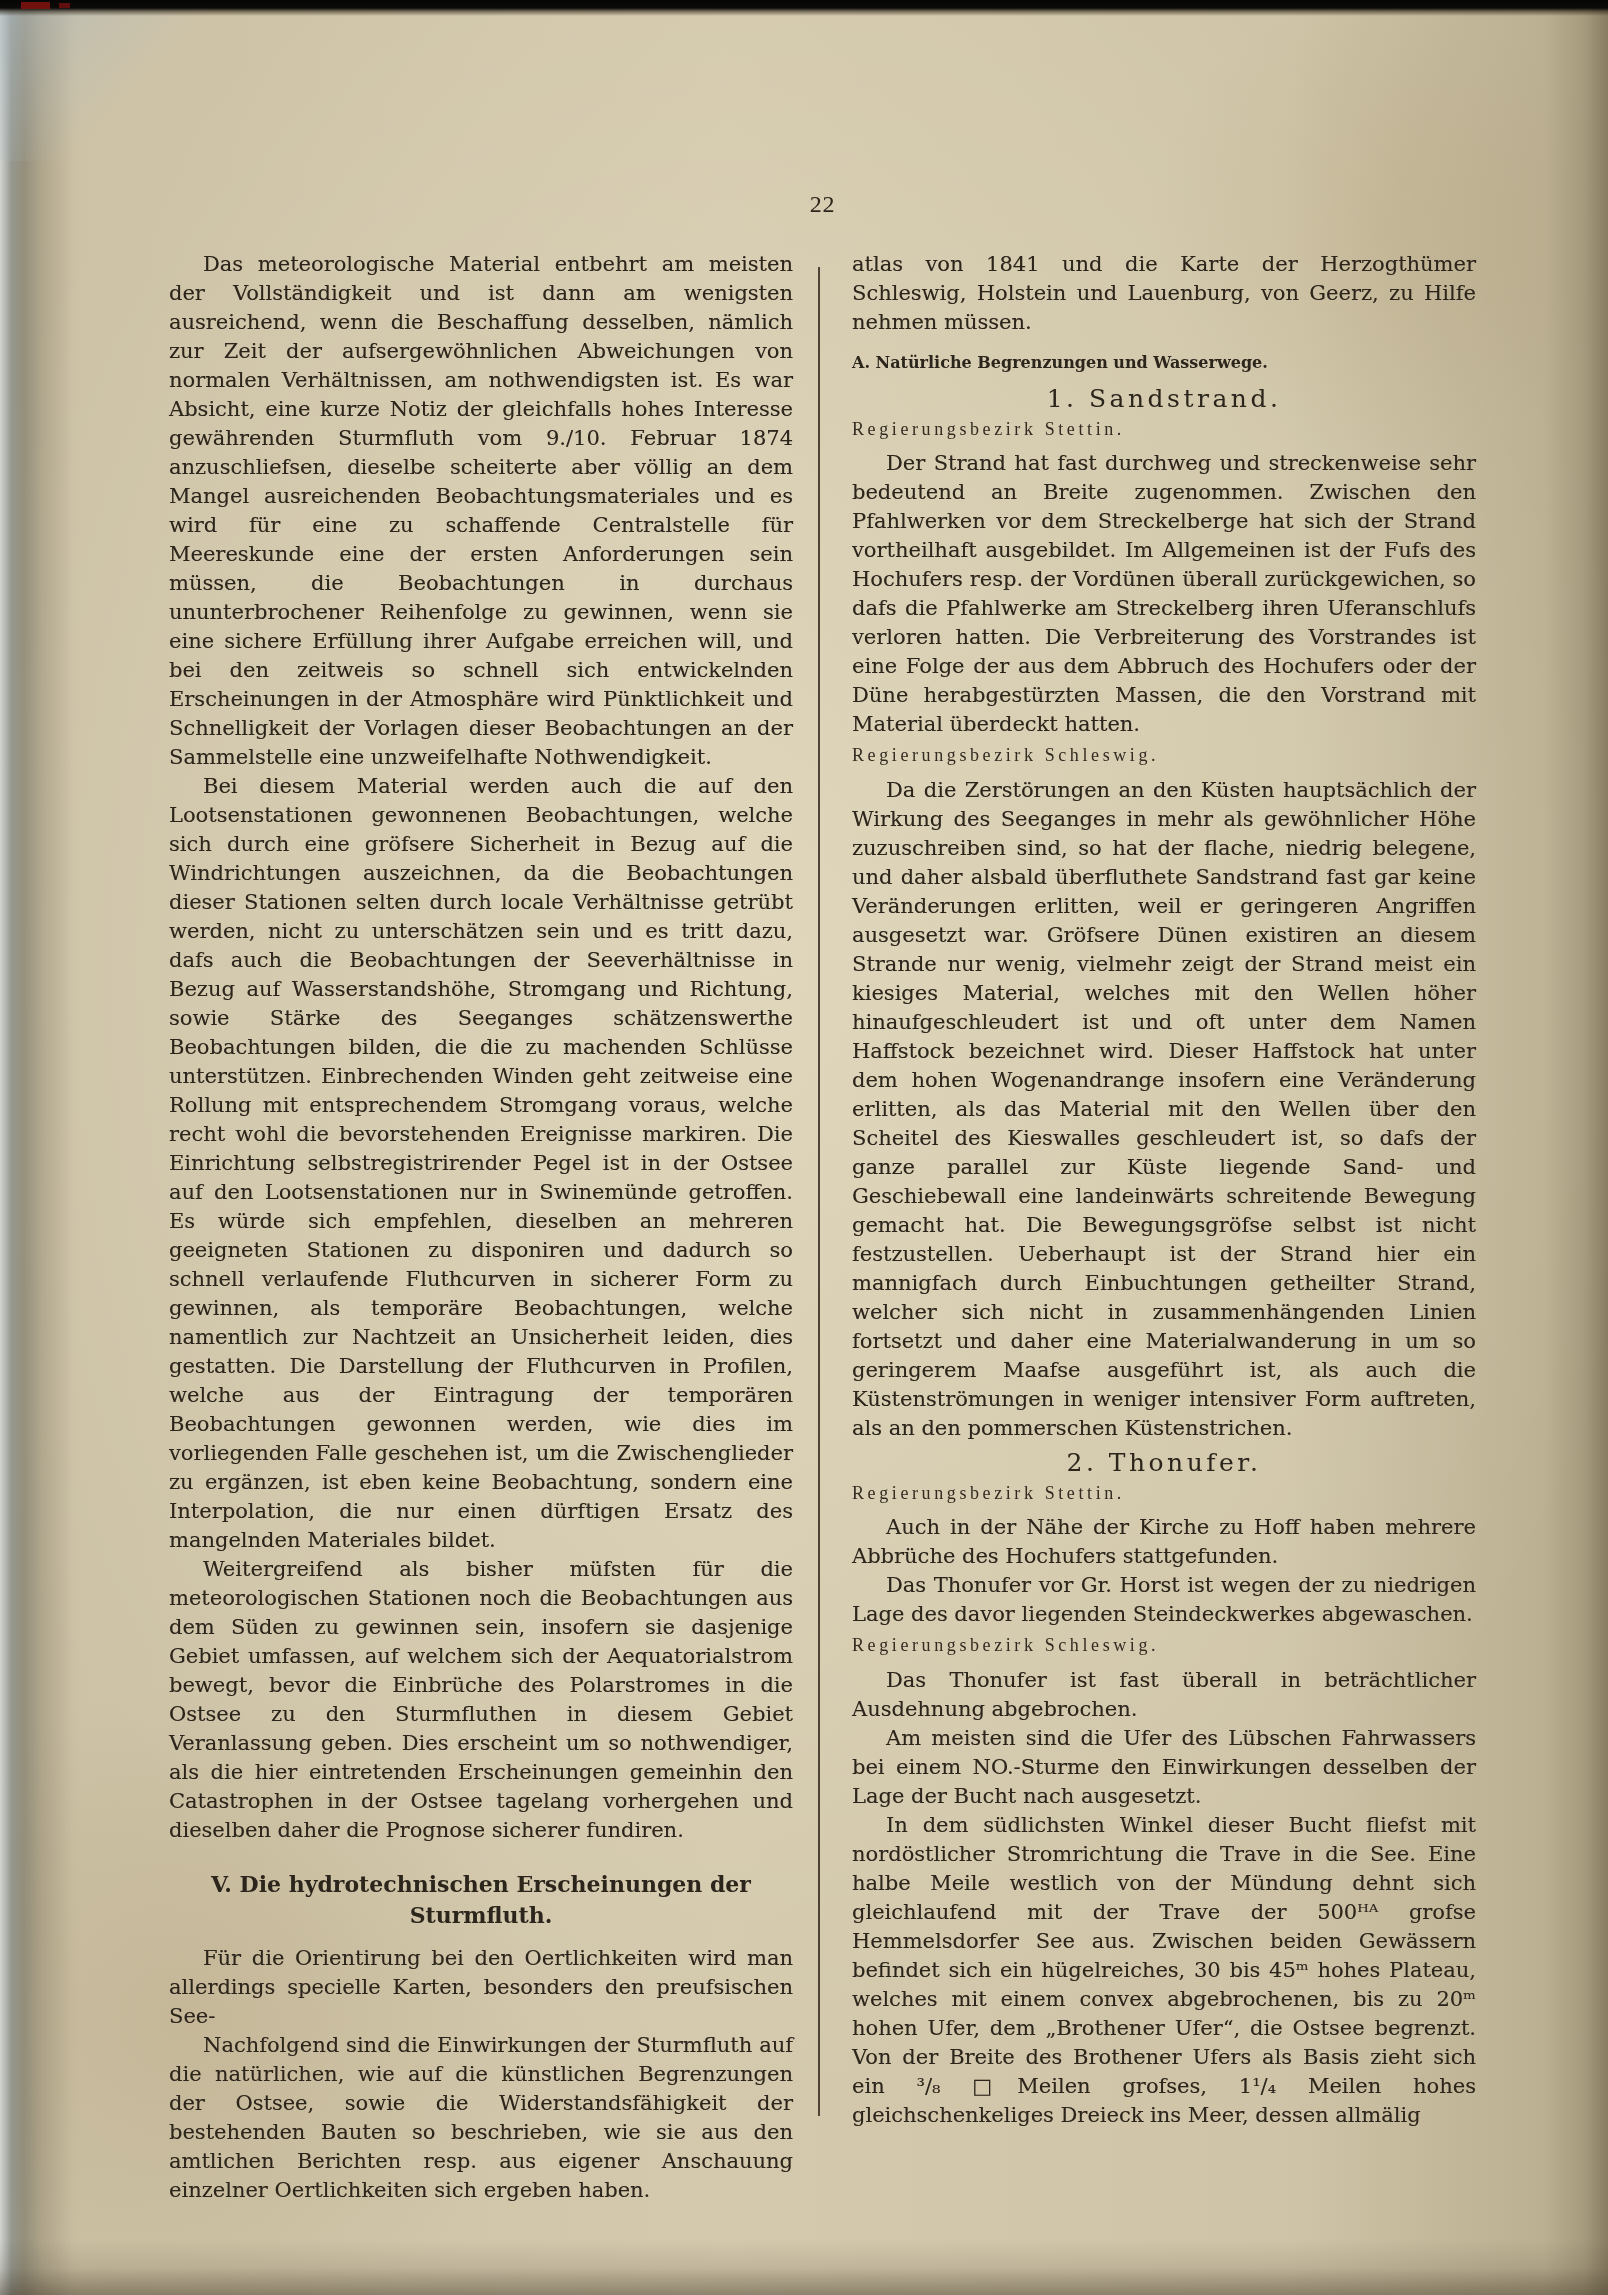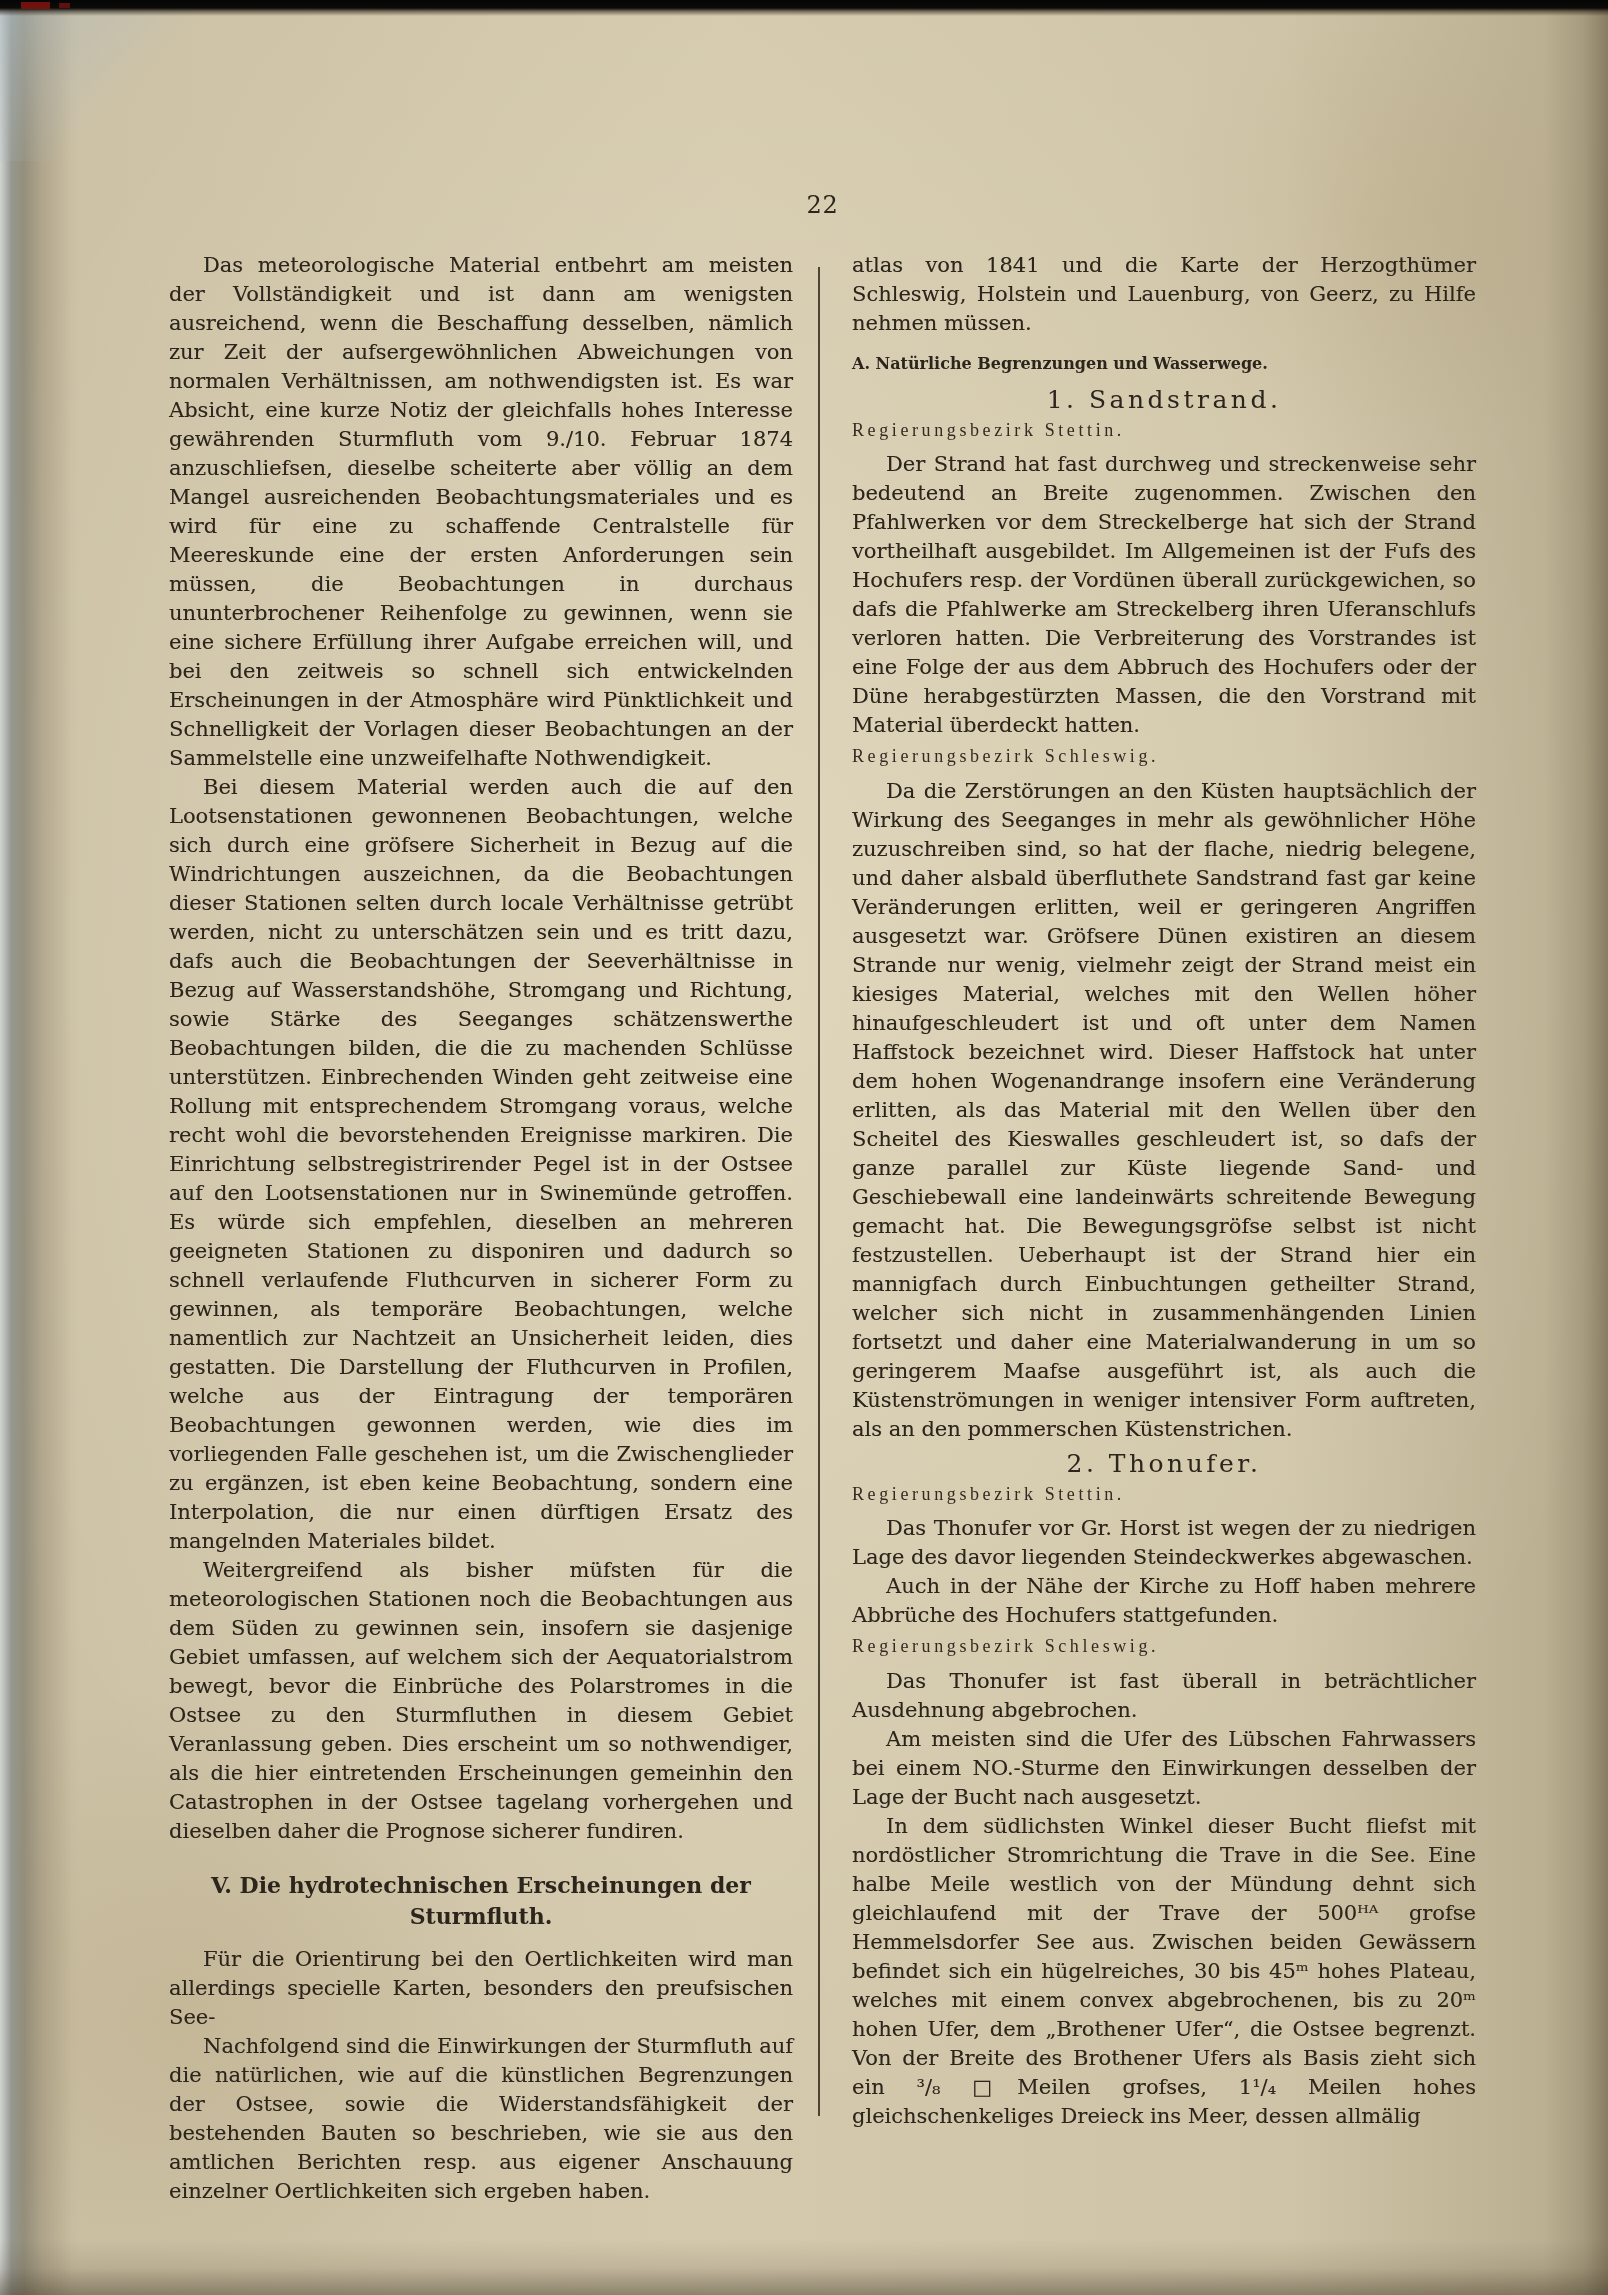--- a/index.html
+++ b/index.html
@@ -51,20 +51,21 @@
 
   
   .text-area {
     position:absolute; top:191px; left:169px; width:1307px;
   }
   .page-number {
     text-align:center;
     font-size:24px;
     letter-spacing:0.8px;
     color:#2c251c;
+    font-family:Liberation Serif, serif;
   }
   .columns {
     display:flex;
     gap:59px;
     margin-top:32px;
   }
   .col { width:624px; }
 
   .col .body {
     font-size:21px;
@@ -150,22 +151,22 @@
       <div class="col">
         <p class="body">atlas von 1841 und die Karte der Herzogthümer Schleswig, Holstein und Lauenburg, von Geerz, zu Hilfe nehmen müssen.</p>
         <h3 class="heading-a">A. Natürliche Begrenzungen und Wasserwege.</h3>
         <h4 class="sub-heading">1. Sandstrand.</h4>
         <h5 class="reg-heading">Regierungsbezirk Stettin.</h5>
         <p class="body ind">Der Strand hat fast durchweg und streckenweise sehr bedeutend an Breite zugenommen. Zwischen den Pfahlwerken vor dem Streckelberge hat sich der Strand vortheilhaft ausgebildet. Im Allgemeinen ist der Fufs des Hochufers resp. der Vordünen überall zurückgewichen, so dafs die Pfahlwerke am Streckelberg ihren Uferanschlufs verloren hatten. Die Verbreiterung des Vorstrandes ist eine Folge der aus dem Abbruch des Hochufers oder der Düne herabgestürzten Massen, die den Vorstrand mit Material überdeckt hatten.</p>
         <h5 class="reg-heading">Regierungsbezirk Schleswig.</h5>
         <p class="body ind">Da die Zerstörungen an den Küsten hauptsächlich der Wirkung des Seeganges in mehr als gewöhnlicher Höhe zuzuschreiben sind, so hat der flache, niedrig belegene, und daher alsbald überfluthete Sandstrand fast gar keine Veränderungen erlitten, weil er geringeren Angriffen ausgesetzt war. Gröfsere Dünen existiren an diesem Strande nur wenig, vielmehr zeigt der Strand meist ein kiesiges Material, welches mit den Wellen höher hinaufgeschleudert ist und oft unter dem Namen Haffstock bezeichnet wird. Dieser Haffstock hat unter dem hohen Wogenandrange insofern eine Veränderung erlitten, als das Material mit den Wellen über den Scheitel des Kieswalles geschleudert ist, so dafs der ganze parallel zur Küste liegende Sand- und Geschiebewall eine landeinwärts schreitende Bewegung gemacht hat. Die Bewegungsgröfse selbst ist nicht festzustellen. Ueberhaupt ist der Strand hier ein mannigfach durch Einbuchtungen getheilter Strand, welcher sich nicht in zusammenhängenden Linien fortsetzt und daher eine Materialwanderung in um so geringerem Maafse ausgeführt ist, als auch die Küstenströmungen in weniger intensiver Form auftreten, als an den pommerschen Küstenstrichen.</p>
         <h4 class="sub-heading">2. Thonufer.</h4>
         <h5 class="reg-heading">Regierungsbezirk Stettin.</h5>
+        <p class="body ind">Auch in der Nähe der Kirche zu Hoff haben mehrere Abbrüche des Hochufers stattgefunden.</p>
         <p class="body ind">Das Thonufer vor Gr. Horst ist wegen der zu niedrigen Lage des davor liegenden Steindeckwerkes abgewaschen.</p>
-        <p class="body ind">Auch in der Nähe der Kirche zu Hoff haben mehrere Abbrüche des Hochufers stattgefunden.</p>
         <h5 class="reg-heading">Regierungsbezirk Schleswig.</h5>
         <p class="body ind">Das Thonufer ist fast überall in beträchtlicher Ausdehnung abgebrochen.</p>
         <p class="body ind">Am meisten sind die Ufer des Lübschen Fahrwassers bei einem NO.-Sturme den Einwirkungen desselben der Lage der Bucht nach ausgesetzt.</p>
         <p class="body ind">In dem südlichsten Winkel dieser Bucht fliefst mit nordöstlicher Stromrichtung die Trave in die See. Eine halbe Meile westlich von der Mündung dehnt sich gleichlaufend mit der Trave der 500ᴴᴬ grofse Hemmelsdorfer See aus. Zwischen beiden Gewässern befindet sich ein hügelreiches, 30 bis 45ᵐ hohes Plateau, welches mit einem convex abgebrochenen, bis zu 20ᵐ hohen Ufer, dem „Brothener Ufer“, die Ostsee begrenzt. Von der Breite des Brothener Ufers als Basis zieht sich ein ³/₈ □Meilen grofses, 1¹/₄ Meilen hohes gleichschenkeliges Dreieck ins Meer, dessen allmälig</p>
       </div>
 
     </div>
   </div>
 </div>
 

